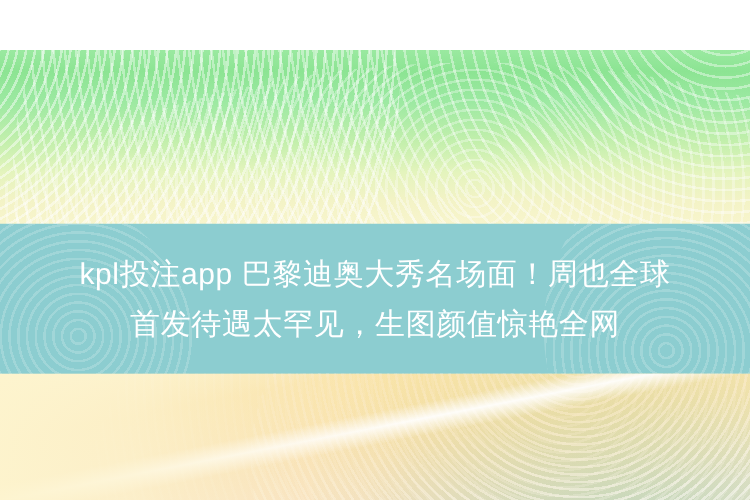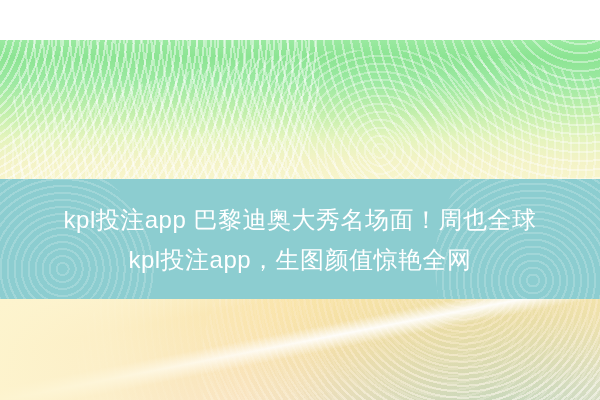--- a/index.html
+++ b/index.html
@@ -226,21 +226,21 @@
     <div class="arcs-sweep"></div>
     <div class="arcs-tr"></div>
     <div class="arcs-tl"></div>
   </div>
 
   <div class="band-mid">
     <div class="mid-arcs-l"></div>
     <div class="mid-arcs-r"></div>
     <div class="headline">
       <span class="headline-line">kpl投注app 巴黎迪奥大秀名场面！周也全球</span>
-      <span class="headline-line">kpl投注app，生图颜值惊艳全网</span>
+      <span class="headline-line">首发待遇太罕见，生图颜值惊艳全网</span>
     </div>
   </div>
 
   <div class="band-bot">
     <div class="bot-green"></div>
     <div class="bot-lines2"></div>
     <div class="bot-lines"></div>
     <div class="bot-gold"></div>
     <div class="bot-highlight"></div>
     <div class="bot-fade"></div>

